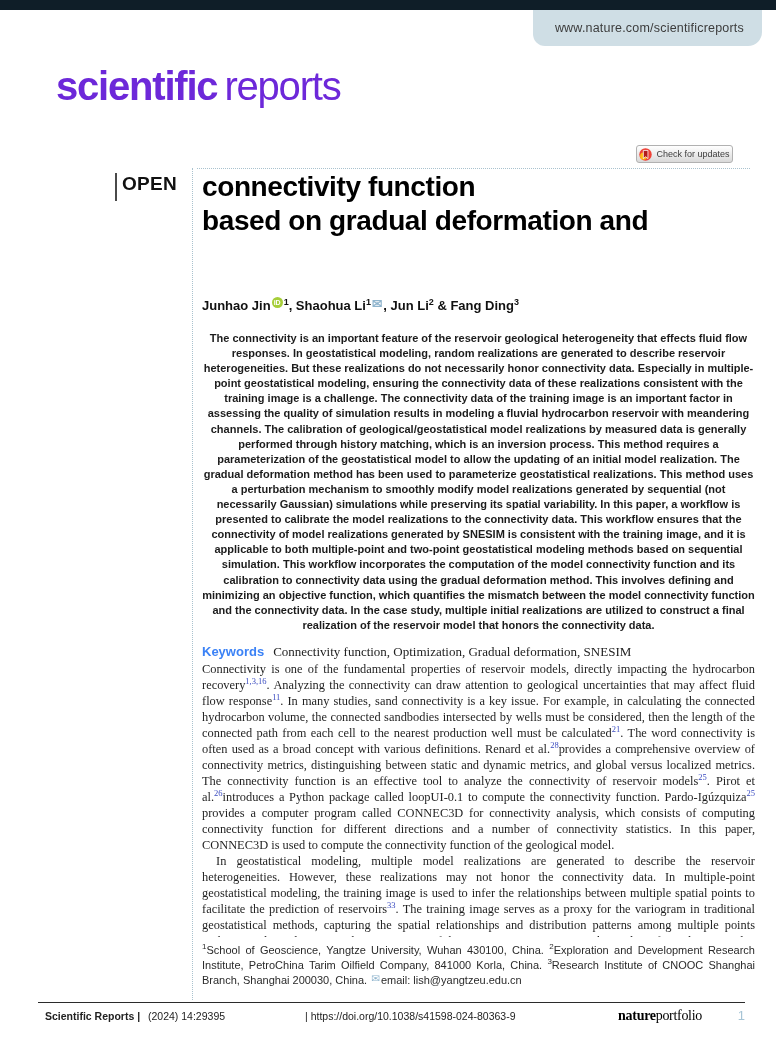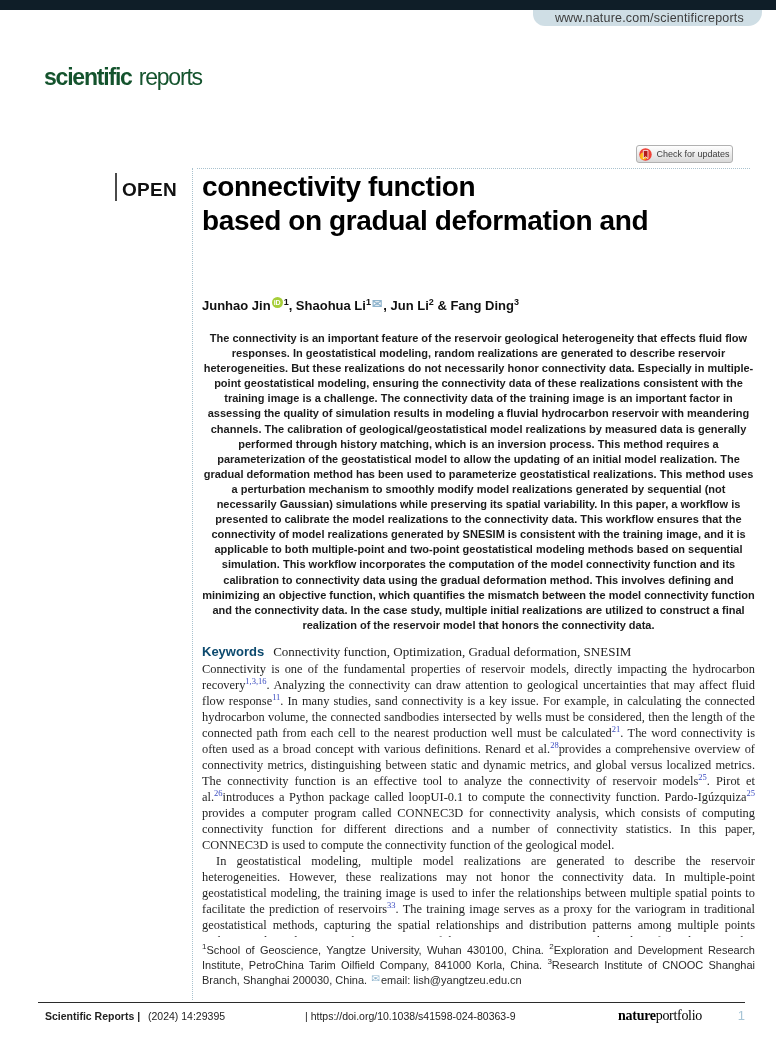--- a/index.html
+++ b/index.html
@@ -6,54 +6,54 @@
   html,body { background:#ffffff; }
   .page {
     position:relative; width:776px; height:1042px; margin:0 auto;
     background:#ffffff; overflow:hidden;
     font-family:"Liberation Sans", sans-serif; color:#1a1a1a;
   }
   
   .topbar { position:absolute; left:0; top:0; width:776px; height:10px; background:#0f1e28; }
   
   .urlbox {
-    position:absolute; top:10px; right:14px; height:16px; padding:0 18px 0 22px;
+    position:absolute; top:10px; right:14px; height:36px; padding:0 18px 0 22px;
     background:#cfdee5; border-radius:0 0 14px 12px;
     display:flex; align-items:center;
   }
   .urlbox span { font-size:12.5px; color:#3c3c3c; letter-spacing:0.2px; }
   
-  .logo { position:absolute; left:44px; top:64px; font-size:23px; letter-spacing:-1.2px; color:#14532d; white-space:nowrap; }
+  .logo { position:absolute; left:56px; top:64px; font-size:40px; letter-spacing:-1.2px; color:#6d28d9; white-space:nowrap; }
   .logo .logo-bold { font-weight:700; }
   .logo .logo-light { font-weight:400; margin-left:7px; }
   
   .check-badge {
     position:absolute; left:636px; top:145px; width:97px; height:18px;
     background:linear-gradient(#ffffff,#d9d9d9); border:1px solid #b1b1b1; border-radius:3px;
     display:flex; align-items:center; gap:4px; padding:0 5px; cursor:pointer;justify-content:center;
   }
   .check-badge .cb-label { font-size:9px; color:#3d3d3d; white-space:nowrap; }
   .check-badge svg { flex:0 0 auto; }
   
   .hdotted { position:absolute; left:197px; top:168px; width:553px; height:0; border-top:1px dotted #a9c2ce; }
   .vdotted { position:absolute; left:192px; top:168px; width:0; height:832px; border-left:1px dotted #a9c2ce; }
   
-  .open-label { position:absolute; left:115px; top:173px; display:flex; align-items:flex-end; }
+  .open-label { position:absolute; left:115px; top:173px; display:flex; align-items:flex-start; }
   .open-bar { display:inline-block; width:2px; height:28px; background:#4a4a4a; margin-right:5px; }
   .open-text { font-size:19px; font-weight:700; color:#111; letter-spacing:0.3px; }
   
   .title { position:absolute; left:202px; top:170px; width:553px; font-size:28px; line-height:34px; font-weight:700; color:#000; letter-spacing:-0.4px; }
   
   .authors { position:absolute; left:202px; top:297px; width:553px; font-size:13px; font-weight:700; color:#111; }
   .authors sup { font-size:9px; }
   
   .main-flow { position:absolute; left:202px; top:331px; width:553px; height:606px; overflow:hidden; }
   .abstract { font-size:11px; font-weight:700; line-height:15.1px; color:#1c1c1c; text-align:center; }
   .keywords-line { margin-top:11px; font-size:12.5px; }
-  .kw-label { font-weight:700; font-family:"Liberation Sans", sans-serif; color:#0c4a6e; margin-right:9px; font-size:13px; }
+  .kw-label { font-weight:700; font-family:"Liberation Sans", sans-serif; color:#3b82f6; margin-right:9px; font-size:13px; }
   .kw-text { font-family:"Liberation Serif", serif; color:#222; font-size:13px; }
   .body-block { margin-top:1px; font-family:"Liberation Serif", serif; font-size:12.4px; line-height:16px; color:#1f1f1f; text-align:justify; }
   .body-para sup { color:#3a4bc0; font-size:8.5px; }
   .body-para.indent { text-indent:14px; }
   sup { vertical-align:super; line-height:0; }
   
   .orcid {
     display:inline-flex; align-items:center; justify-content:center;
     width:11px; height:11px; border-radius:50%; background:#a6ce39; color:#fff;
     font-size:7px; font-weight:700; vertical-align:super; margin:0 1px 0 1px; line-height:0;

